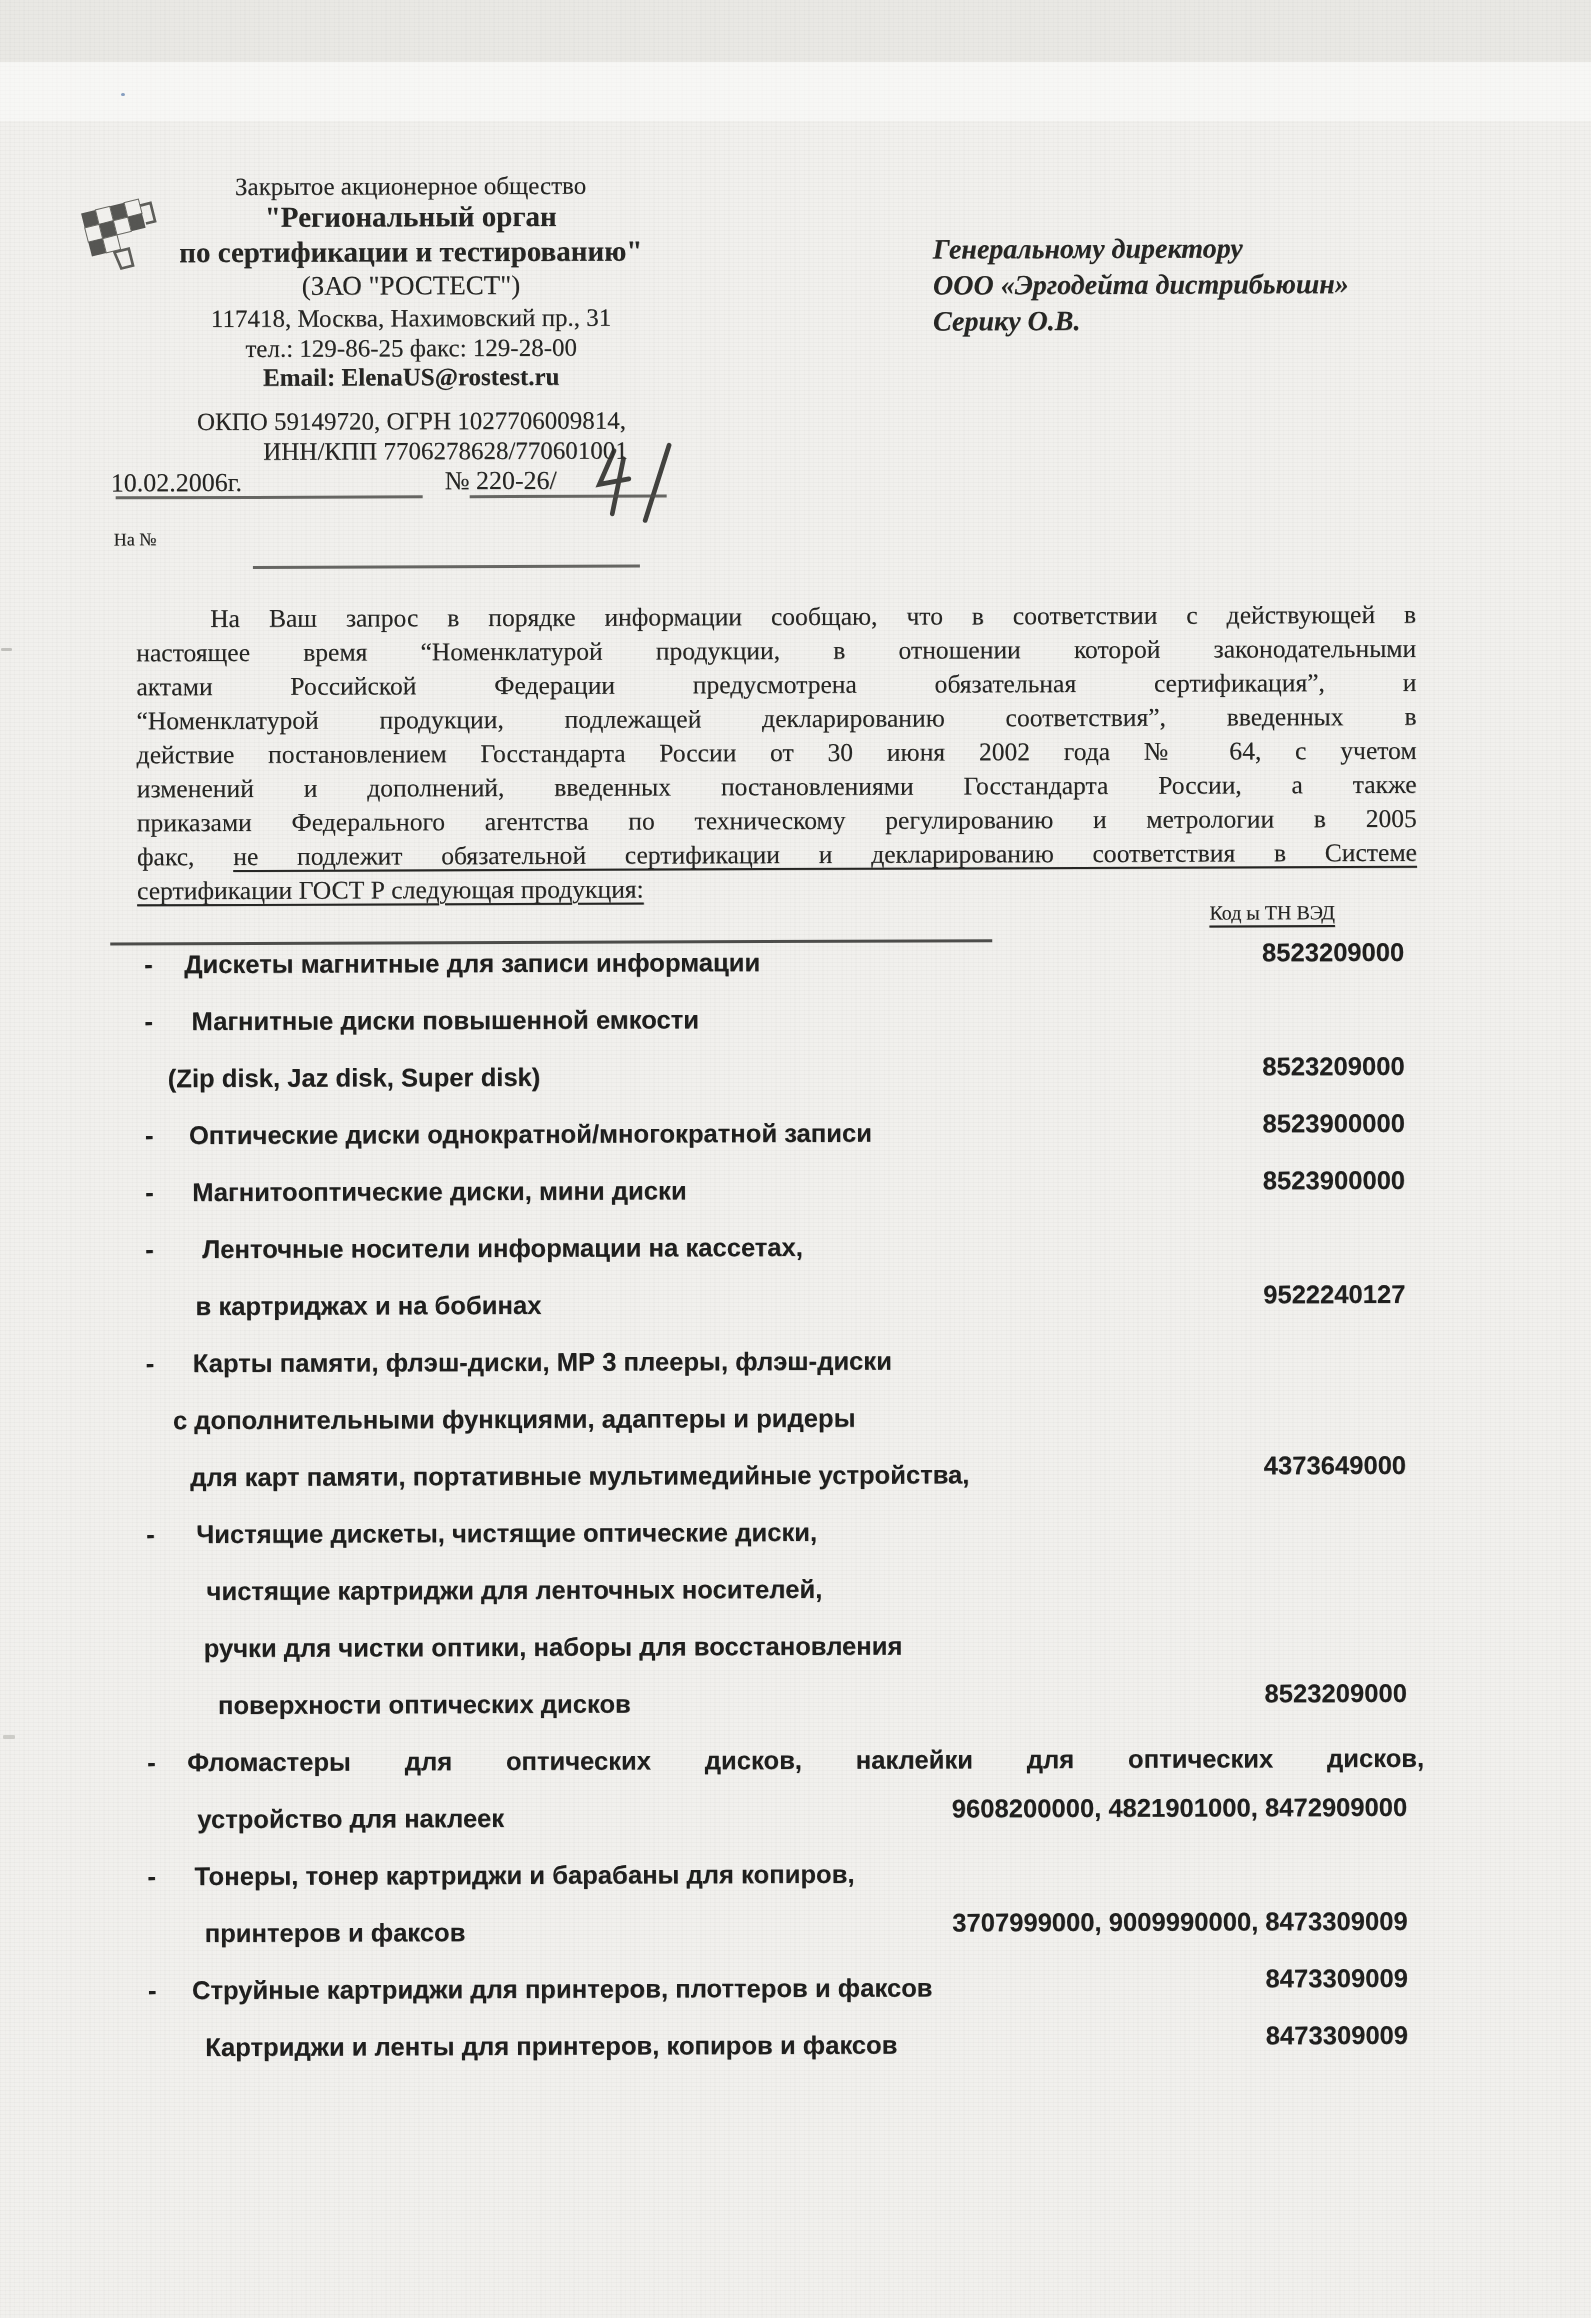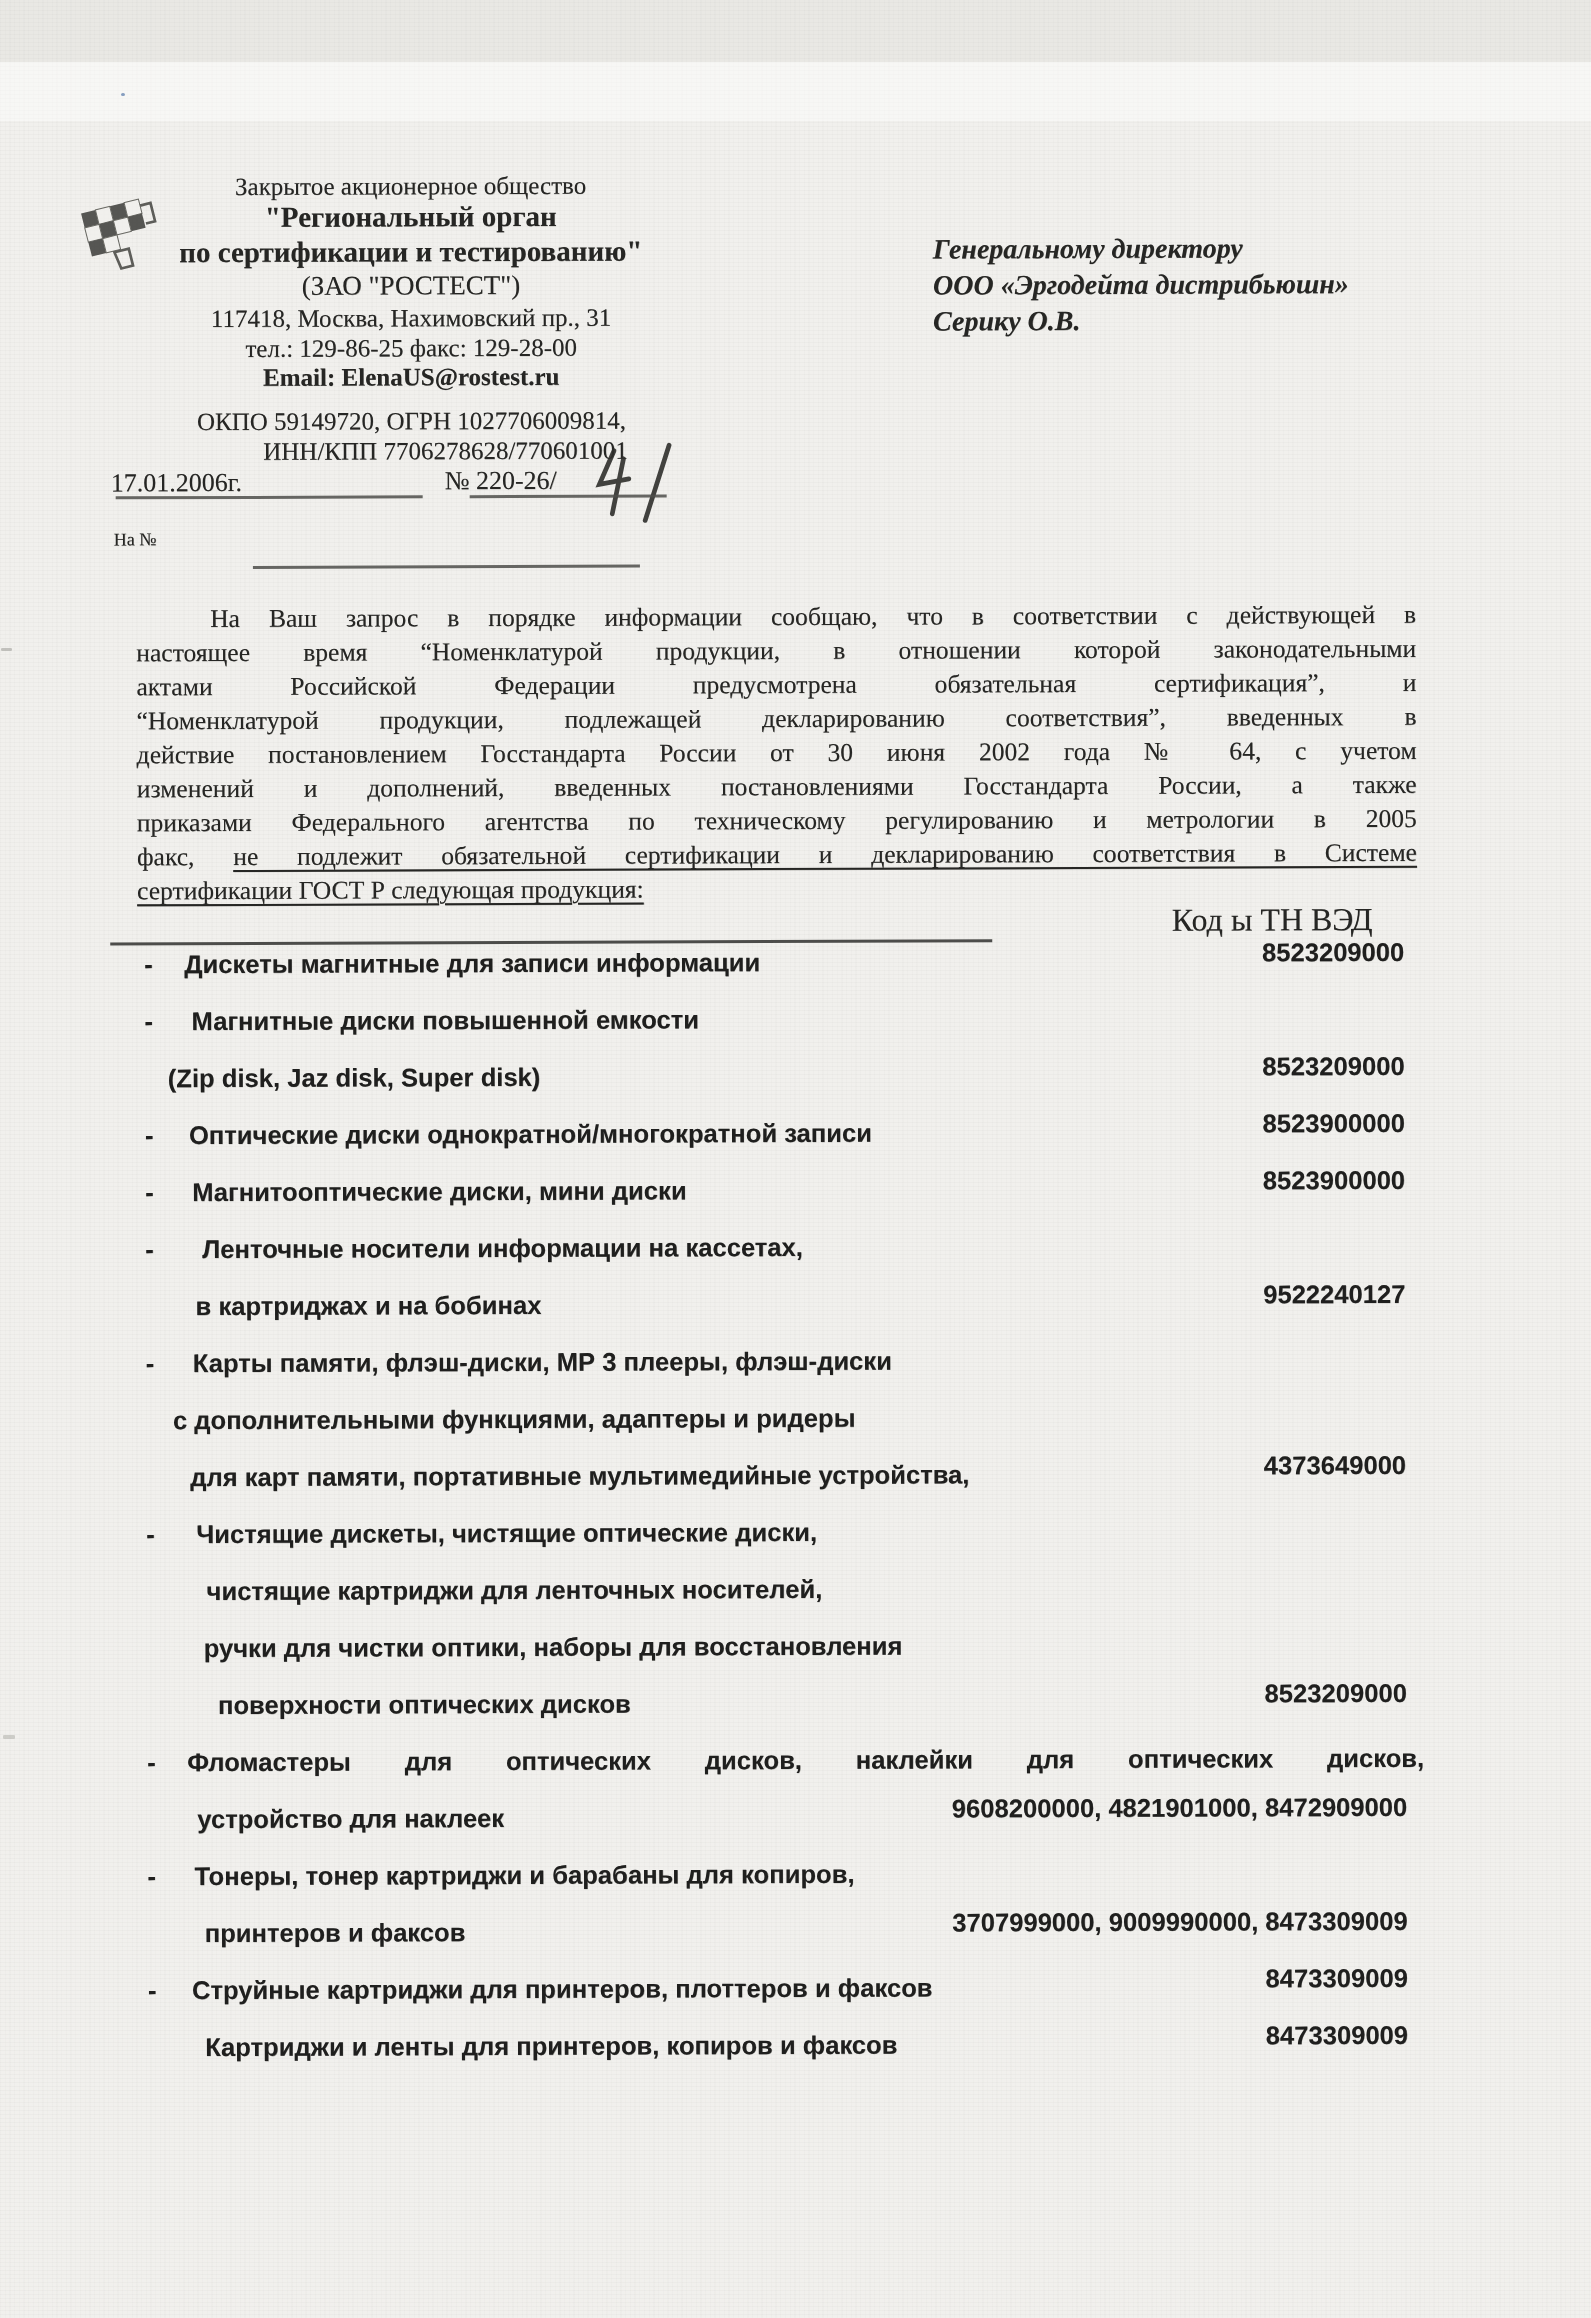--- a/index.html
+++ b/index.html
@@ -49,22 +49,22 @@
   
   .recipient{position:absolute;left:936px;top:232px;font-size:28px;font-weight:bold;font-style:italic;line-height:36px;white-space:nowrap;}
 
   
   .bodytext{position:absolute;left:138px;top:600px;width:1280px;font-size:25.6px;line-height:34px;}
   .bline{min-height:34px;text-align:justify;text-align-last:justify;white-space:normal;}
   .bline.lastline{text-align:left;text-align-last:left;}
   .bline .u{text-decoration:underline;text-underline-offset:5.4px;text-decoration-thickness:2px;}
 
   
-  .codes-header{position:absolute;left:1145px;top:903px;width:256px;text-align:center;font-size:32px;white-space:nowrap;
-    text-underline-offset:6px;text-decoration-thickness:2px;}
+  .codes-header{position:absolute;left:1145px;top:903px;width:256px;text-align:center;font-size:20px;white-space:nowrap;
+    text-decoration:underline;text-underline-offset:6px;text-decoration-thickness:2px;}
   .rule-long{left:111px;top:940px;width:882px;height:3.4px;background:#3b3b38;opacity:.9;}
 
   
   .plist{position:absolute;left:0;top:948px;width:1592px;}
   .lrow{position:relative;height:57px;font-family:"Liberation Sans",sans-serif;font-weight:bold;font-size:25.6px;color:#1f1f1e;}
   .lrow .dash{position:absolute;left:145px;top:0;}
   .lrow .ltext{display:block;margin-left:var(--ind,185px);white-space:nowrap;}
   .lrow.justify .ltext{white-space:normal;margin-right:170px;text-align:justify;text-align-last:justify;}
   .lrow .lcode{position:absolute;right:187px;top:-8px;white-space:nowrap;}
 
@@ -105,21 +105,21 @@
     <div class="hline h1 scan-ink">Закрытое акционерное общество</div>
     <div class="hline h2 scan-ink">"Региональный орган</div>
     <div class="hline h3 scan-ink">по сертификации и тестированию"</div>
     <div class="hline h4 scan-ink">(ЗАО "РОСТЕСТ")</div>
     <div class="hline h5 scan-ink">117418, Москва, Нахимовский пр., 31</div>
     <div class="hline h6 scan-ink">тел.: 129-86-25  факс: 129-28-00</div>
     <div class="hline h7 scan-ink">Email: ElenaUS@rostest.ru</div>
     <div class="hline h8 scan-ink">ОКПО 59149720, ОГРН 1027706009814,</div>
     <div class="hline h9 scan-ink">ИНН/КПП 7706278628/770601001</div>
 
-    <div class="date scan-ink">17.01.2006г.</div>
+    <div class="date scan-ink">10.02.2006г.</div>
     <div class="outnum scan-ink">№ 220-26/</div>
     <svg class="hand41" viewBox="0 0 140 130">
       <g stroke="#2f2f2c" stroke-width="7" stroke-linecap="round" fill="none" opacity="0.9">
         <polyline points="38,16 16,66 60,58"></polyline>
         <line x1="52" y1="28" x2="35" y2="110"></line>
         <line x1="120" y1="8" x2="84" y2="120"></line>
       </g>
     </svg>
     <div class="rule rule-date"></div>
     <div class="rule rule-num"></div>

